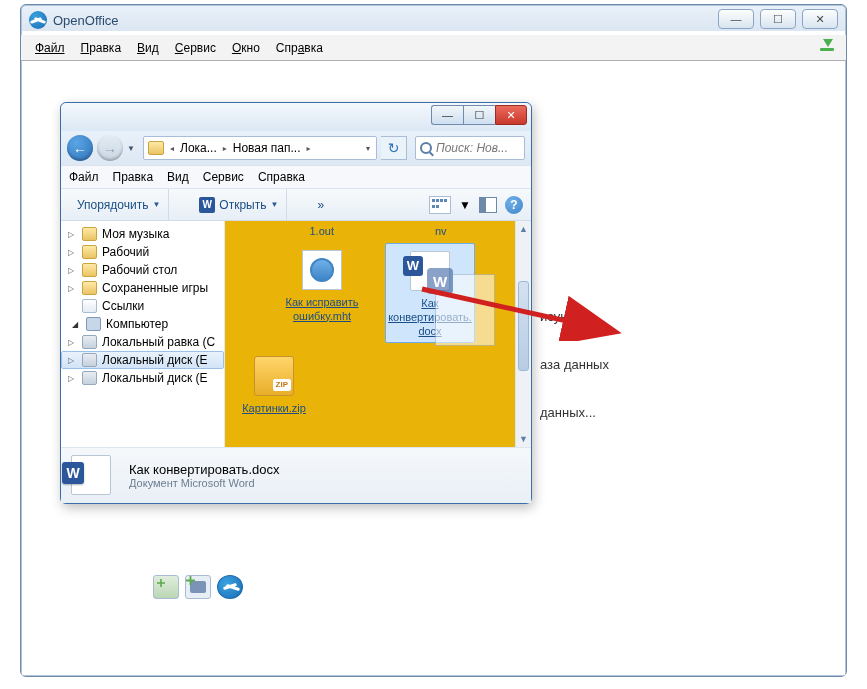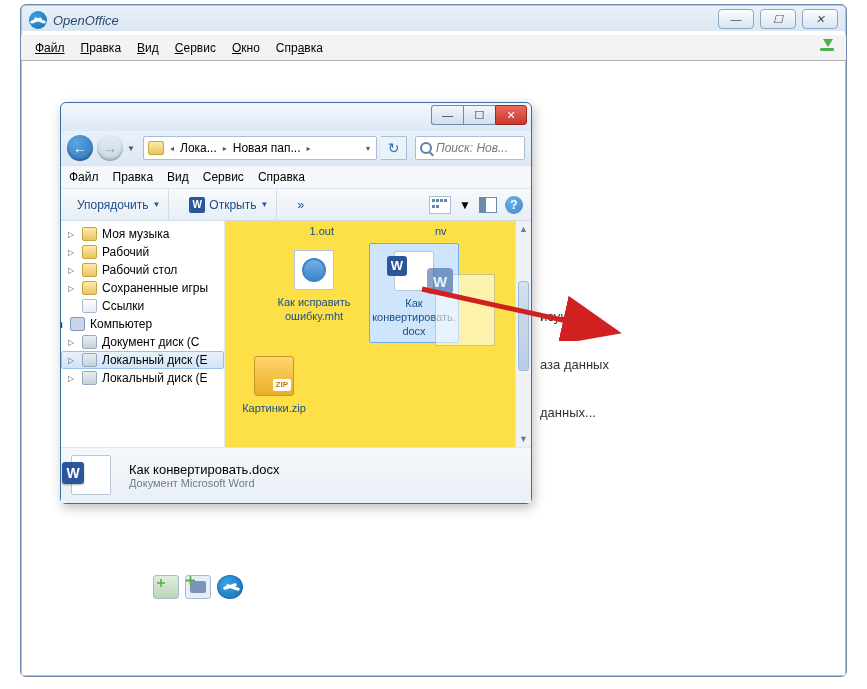--- a/index.html
+++ b/index.html
@@ -1,20 +1,20 @@
 <!DOCTYPE html>
 <html><head>
 <meta charset="utf-8">
 <style>
   * { box-sizing: border-box; margin: 0; padding: 0; font-family: "Segoe UI", Tahoma, sans-serif; }
   body { width: 867px; height: 689px; background: #fff; position: relative; overflow: hidden; }
 
   
   .oo-window { position: absolute; left: 20px; top: 4px; width: 827px; height: 673px; border: 1px solid #6f8aa8; border-radius: 6px; background: linear-gradient(#eaf1f9,#dbe6f2 26px,#fff 26px); box-shadow: 0 0 0 1px #b0c4da inset; }
-  .oo-titlebar { height: 30px; display: flex; align-items: center; padding: 0 8px; font-size: 13px; color: #2b4a6f; font-style: italic; }
+  .oo-titlebar { height: 30px; display: flex; align-items: center; padding: 0 8px; font-size: 13px; color: #2b4a6f; }
   .oo-titlebar .seagull { width: 18px; height: 18px; margin-right: 6px; border-radius: 50%; background: radial-gradient(circle at 35% 35%, #3aa3e3, #1a6bb0); position: relative; }
   .oo-titlebar .seagull::before, .oo-titlebar .seagull::after { content:""; position:absolute; width:12px; height:3px; background:#fff; border-radius:2px; top:8px; }
   .oo-titlebar .seagull::before { left:1px; transform:rotate(-20deg); }
   .oo-titlebar .seagull::after { left:5px; transform:rotate(20deg); }
   .oo-winbtns { position:absolute; right:8px; top:4px; display:flex; gap:6px; }
   .oo-winbtns .btn { width:36px; height:20px; border:1px solid #8ba6c5; border-radius:4px; background:linear-gradient(#fdfefe,#d8e4f0); display:flex; align-items:center; justify-content:center; font-size:11px; color:#4a4a4a; }
 
   .oo-menubar { height:26px; border-bottom:1px solid #b0b0b0; background:#f3f3f3; display:flex; align-items:center; padding:0 6px; font-size:12px; position:relative; }
   .oo-menubar span { padding:3px 8px; }
   .oo-menubar span u { text-decoration: underline; }
@@ -49,44 +49,44 @@
   .breadcrumb { flex:1; height:24px; border:1px solid #a9bed6; background:#fff; display:flex; align-items:center; font-size:12px; padding:0 4px; border-radius:2px; overflow:hidden;}
   .breadcrumb .seg { padding:0 4px; white-space:nowrap;}
   .breadcrumb .tri { font-size:8px; color:#555; padding:0 2px;}
   .folder-mini { width:16px; height:14px; background:linear-gradient(#ffe9a7,#e9c463); border:1px solid #caa53d; border-radius:2px; margin-right:4px;}
   .refresh { width:26px; height:24px; border:1px solid #a9bed6; border-left:none; background:#eaf2fa; display:flex; align-items:center; justify-content:center; color:#2f72b7; font-size:14px;}
   .searchbox { width:110px; height:24px; border:1px solid #a9bed6; background:#fff; margin-left:4px; display:flex; align-items:center; padding:0 4px; font-size:12px; color:#777; font-style:italic; border-radius:2px;}
   .searchbox .mag { width:12px; height:12px; border:2px solid #5a7fa8; border-radius:50%; margin-right:4px; position:relative;}
   .searchbox .mag::after { content:""; position:absolute; width:5px; height:2px; background:#5a7fa8; bottom:-3px; right:-4px; transform:rotate(45deg);}
 
   .exp-menubar { height:24px; padding:0 8px; display:flex; align-items:center; gap:14px; font-size:12px; background:#f6f8fb; border-top:1px solid #dbe4ee; border-bottom:1px solid #dbe4ee;}
-  .exp-toolbar { height:32px; background:linear-gradient(#f7fafc,#e7eef6); border-bottom:1px solid #d1dce8; display:flex; padding:0 8px; gap:12px; font-size:12px;}
+  .exp-toolbar { height:32px; background:linear-gradient(#f7fafc,#e7eef6); border-bottom:1px solid #d1dce8; display:flex; padding:0 8px; gap:22px; font-size:12px;}
   .tb-btn { padding:3px 8px; border-right:1px solid #d1dce8; display:flex; align-items:center; gap:4px; color:#1a4e85;}
   .tb-btn .dd { font-size:8px; color:#2a5a93;}
   .tb-right { margin-left:auto; display:flex; align-items:center; gap:8px;}
   .view-icon { width:22px; height:18px; border:1px solid #a9bed6; background:#fff; display:flex; flex-wrap:wrap; padding:2px; gap:1px;}
   .view-icon i { width:3px; height:3px; background:#5f87b6;}
 
   .exp-main { display:flex; height: calc(100% - 28px - 34px - 24px - 32px - 56px); }
   .tree { width:164px; border-right:1px solid #e3e9f1; overflow:hidden; background:#fff; font-size:12px; padding:4px 0;}
   .tree .node { display:flex; align-items:center; gap:5px; padding:2px 6px 2px 20px; white-space:nowrap; overflow:hidden; height:18px;}
   .tree .node.sel { background:linear-gradient(#e9f2fc,#d2e4f7); border:1px solid #9cc1e8; border-radius:2px; padding-left:19px;}
   .tree .arrow { display:inline-block; width:8px; font-size:8px; color:#666; text-align:center; margin-left:-14px; margin-right:2px;}
   .ico { width:15px; height:14px; display:inline-block; }
   .ico-folder { background:linear-gradient(#ffe9a7,#e9c463); border:1px solid #caa53d; border-radius:2px;}
   .ico-computer { background:#c8d7e8; border:1px solid #7f99b8; border-radius:2px;}
   .ico-disk { background:linear-gradient(#e8edf2,#c6d1dd); border:1px solid #96a8bd; border-radius:2px;}
   .ico-dvd { background:radial-gradient(circle,#fff 20%,#e0d060 22%,#d0d8e0 55%,#fff 56%); border:1px solid #aab8c8; border-radius:50%;}
   .ico-link { background:linear-gradient(#fff,#e4ecf4); border:1px solid #a8bbd2; border-radius:2px; position:relative;}
 
-  .file-area { flex:1; background:#fde047; display:flex; flex-wrap:wrap; align-content:flex-start; padding:4px; gap:6px 10px; position:relative; overflow:hidden;}
+  .file-area { flex:1; background:#eab308; display:flex; flex-wrap:wrap; align-content:flex-start; padding:4px; gap:6px 18px; position:relative; overflow:hidden;}
   .file { width:90px; display:flex; flex-direction:column; align-items:center; text-align:center; font-size:11px; padding:4px 2px; line-height:1.25; color:#1a4e85;}
   .file.sel { background:#cfe5fb; border:1px solid #6bace9; border-radius:2px;}
   .file .thumb { width:46px; height:46px; margin-bottom:3px; display:flex; align-items:center; justify-content:center;}
-  .file .name { word-break:break-word; max-height:3.8em; overflow:hidden;}
+  .file .name { word-break:break-word; max-height:3.8em; overflow:hidden;text-decoration:underline;}
   .partial { font-size:11px; color:#1a4e85; text-align:center;}
 
   .preview-bar { position:absolute; left:0; right:0; bottom:0; height:56px; border-top:1px solid #dde5ef; background:linear-gradient(#f5f8fb,#e9eff6); display:flex; align-items:center; gap:10px; padding:0 10px;}
   .preview-thumb { width:48px; height:42px; position:relative;}
   .word-big { width:40px; height:40px; background:#fff; border:1px solid #b8c6d6; border-radius:2px; position:relative;}
   .word-big::before { content:"W"; position:absolute; left:-10px; top:6px; width:22px; height:22px; background:#2b579a; color:#fff; font-weight:bold; font-size:14px; display:flex; align-items:center; justify-content:center; border-radius:3px; box-shadow:0 1px 2px rgba(0,0,0,.3);}
   .word-mini { width:40px; height:40px; background:#fff; border:1px solid #b8c6d6; border-radius:2px; position:relative;}
   .word-mini::before { content:"W"; position:absolute; left:-8px; top:4px; width:20px; height:20px; background:#2b579a; color:#fff; font-weight:bold; font-size:13px; display:flex; align-items:center; justify-content:center; border-radius:3px;}
 
   .globe { width:40px; height:40px; background:#fff; border:1px solid #b8c6d6; display:flex; align-items:center; justify-content:center;}
@@ -249,29 +249,29 @@
       <div class="node">
           <span class="arrow">▷</span>
           <span class="ico ico-folder"></span>
           <span>Сохраненные игры</span>
         </div>
       <div class="node">
           <span class="arrow"></span>
           <span class="ico ico-link"></span>
           <span>Ссылки</span>
         </div>
-      <div class="node" style="padding-left:8px">
+      <div class="node" style="padding-left:24px">
           <span class="arrow" style="color:#333">◢</span>
           <span class="ico ico-computer"></span>
           <span>Компьютер</span>
         </div>
       <div class="node">
           <span class="arrow">▷</span>
           <span class="ico ico-disk"></span>
-          <span>Документ диск (C</span>
+          <span>Локальный равка (C</span>
         </div>
       <div class="node sel">
           <span class="arrow">▷</span>
           <span class="ico ico-disk"></span>
           <span>Локальный диск (E</span>
         </div>
       <div class="node">
           <span class="arrow">▷</span>
           <span class="ico ico-disk"></span>
           <span>Локальный диск (E</span>

